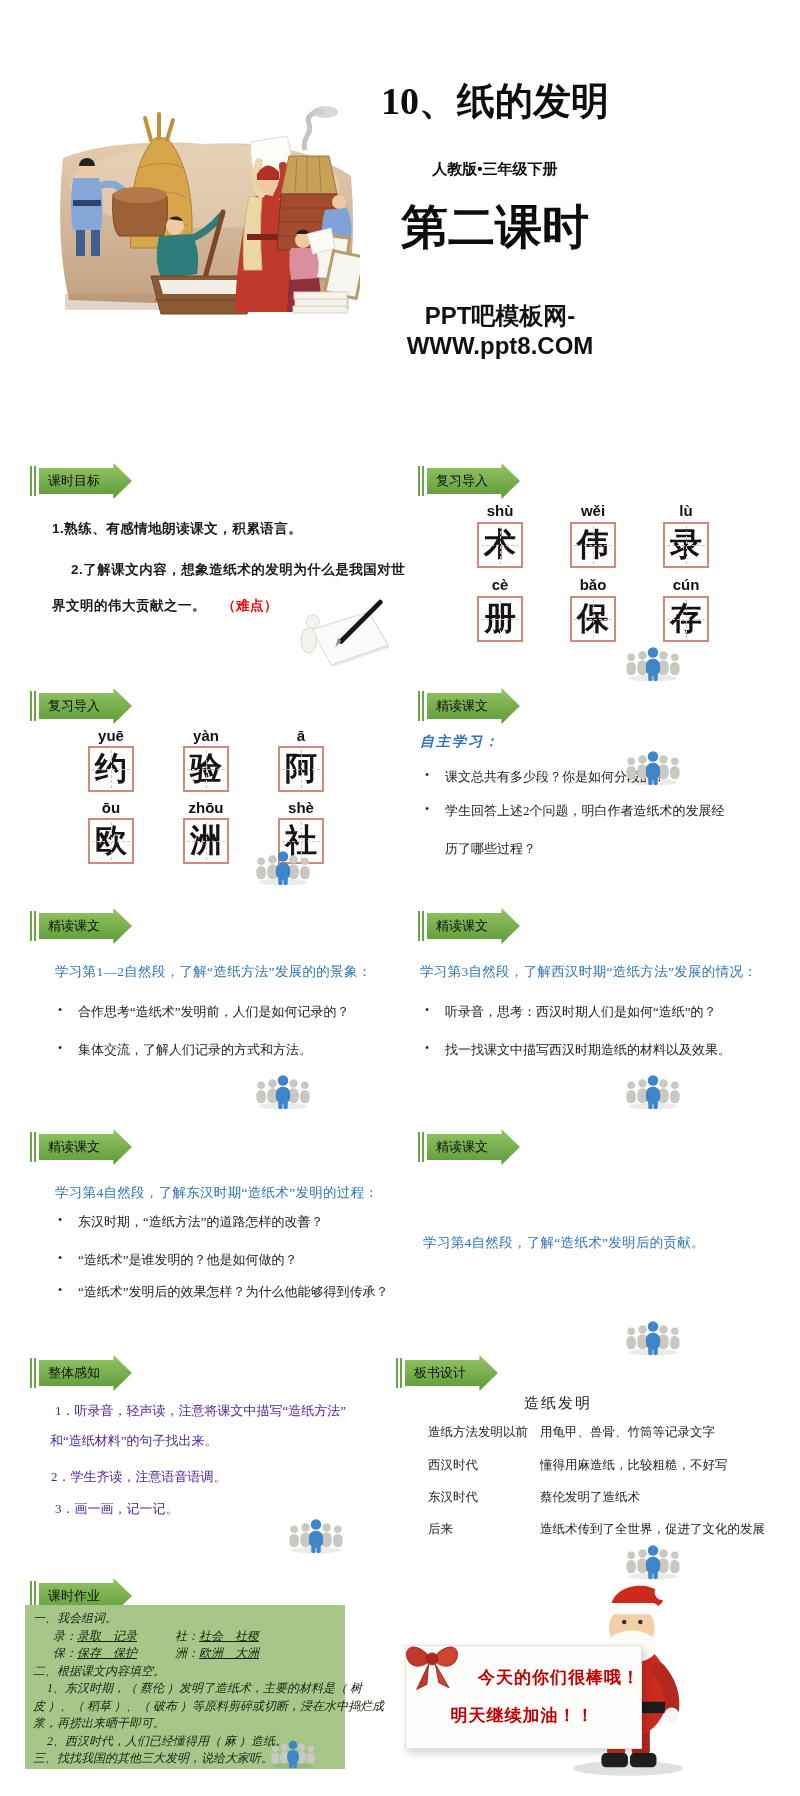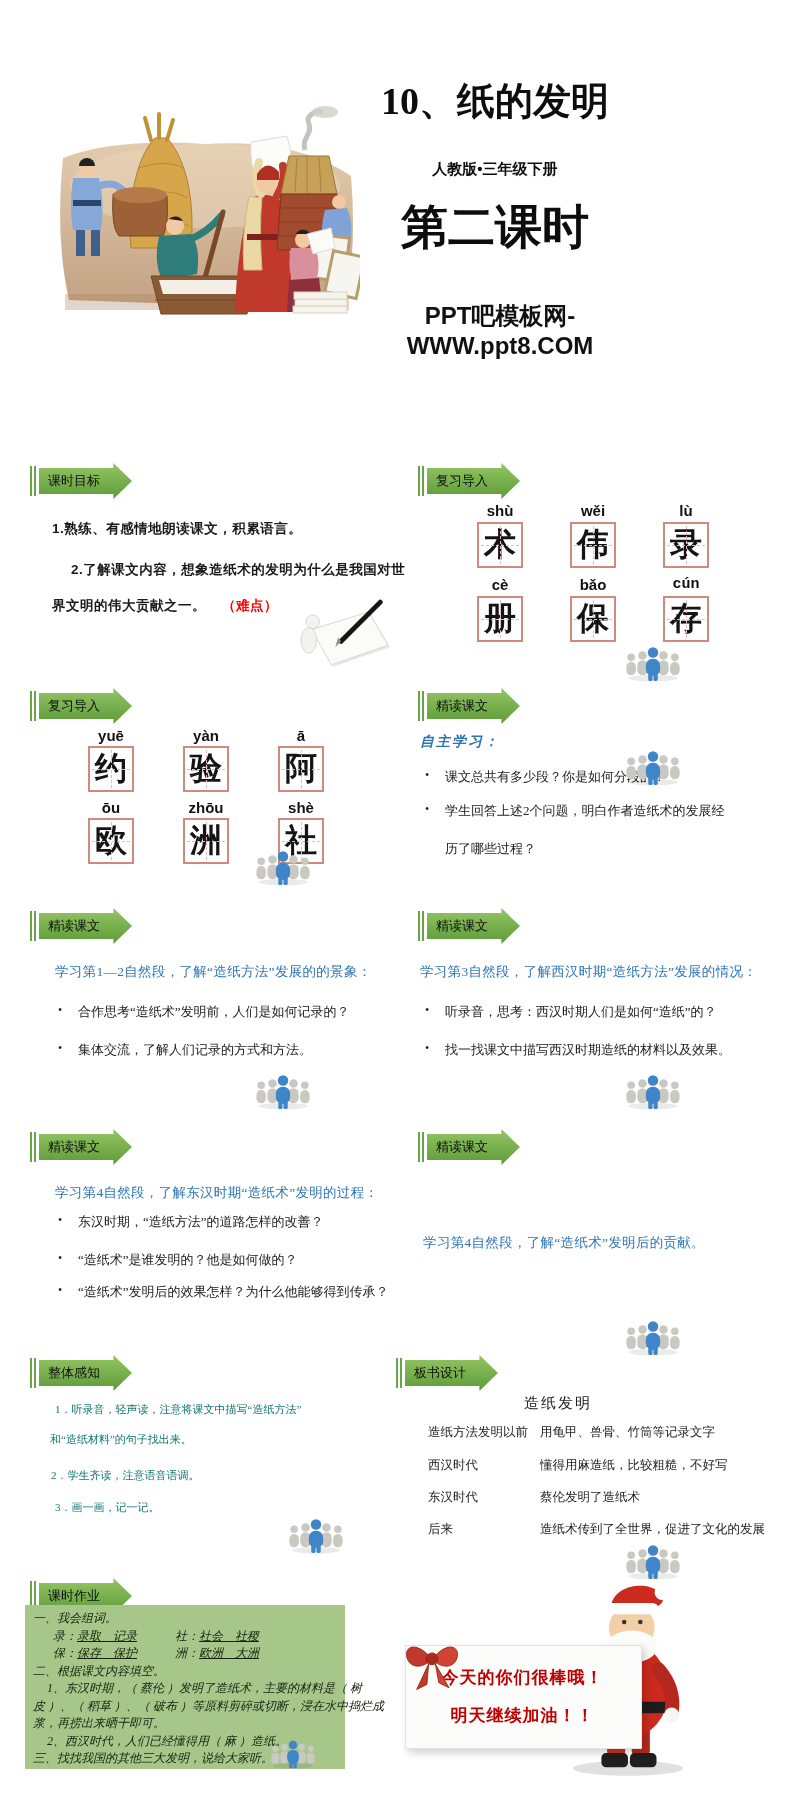--- a/index.html
+++ b/index.html
@@ -32,21 +32,21 @@
     font-weight:700;font-size:32px;color:#141414;}
   .hz::before{content:"";position:absolute;left:2px;right:2px;top:50%;border-top:1px dashed #e6bcb2;}
   .hz::after{content:"";position:absolute;top:2px;bottom:2px;left:50%;border-left:1px dashed #e6bcb2;}
   
   .goal-line{font-weight:700;font-size:13.5px;color:#1a1a1a;letter-spacing:.5px;}
   .note-red{color:#ff0000;font-weight:700;margin-left:16px;}
   .blue-head{font-family:"Liberation Serif",serif;color:#2e74b5;font-size:13.5px;letter-spacing:.3px;}
   .blue-lead{font-family:"Liberation Serif",serif;color:#2e74b5;font-weight:700;font-size:14px;letter-spacing:2px;}
   .bullet{position:absolute;font-family:"Liberation Serif",serif;font-size:13px;color:#222;}
   .bullet .dot{position:absolute;left:-20px;top:0;font-size:12px;}
-  .body-line{font-family:"Liberation Serif",serif;font-size:11px;color:#0f766e;}
+  .body-line{font-family:"Liberation Serif",serif;font-size:13px;color:#4c1d95;}
   .board-term,.board-desc{font-family:"Liberation Serif",serif;font-size:12.5px;color:#222;white-space:nowrap;}
   .board-title{font-family:"Liberation Serif",serif;font-size:15px;color:#222;letter-spacing:2px;}
   
   .hw-box{left:25px;top:1605px;width:320px;height:164px;background:#a6c789;
     box-sizing:border-box;padding:5px 8px;}
   .hw-line{font-family:"Liberation Serif",serif;font-style:italic;font-size:12px;
     line-height:17.5px;color:#17230f;white-space:nowrap;}
   .hw-ans{text-decoration:underline;}
   .hw-col2{display:inline-block;margin-left:38px;}
   
@@ -230,21 +230,21 @@
     <span class="arrow">复习导入</span>
   </div>
   <div class="py" style="left:477px;top:502px;">shù</div>
   <div class="py" style="left:570px;top:502px;">wěi</div>
   <div class="py" style="left:663px;top:502px;">lù</div>
   <div class="hz" style="left:477px;top:522px;">术</div>
   <div class="hz" style="left:570px;top:522px;">伟</div>
   <div class="hz" style="left:663px;top:522px;">录</div>
   <div class="py" style="left:477px;top:576px;">cè</div>
   <div class="py" style="left:570px;top:576px;">bǎo</div>
-  <div class="py" style="left:663px;top:576px;font-family:Liberation Mono, monospace;">cún</div>
+  <div class="py" style="left:663px;top:576px;">cún</div>
   <div class="hz" style="left:477px;top:596px;">册</div>
   <div class="hz" style="left:570px;top:596px;">保</div>
   <div class="hz" style="left:663px;top:596px;">存</div>
   <svg class="team" style="left:622px;top:644px;">
       <use href="#team"></use>
     </svg>
 </div>
 
 <div>
   <div class="tab" style="left:30px;top:687px;">
@@ -413,18 +413,18 @@
   <svg class="team team-small" style="left:268px;top:1738px;">
       <use href="#team"></use>
     </svg>
 </div>
 
 <div>
   <svg class="abs" style="left:552px;top:1578px;" width="152" height="200">
       <use href="#santa"></use>
     </svg>
   <div class="abs sign"></div>
-  <div class="sign-line" style="left:405px;top:1666px;">今天的你们很棒哦！</div>
+  <div class="sign-line" style="left:405px;top:1666px;text-align:right;">今天的你们很棒哦！</div>
   <div class="sign-line" style="left:405px;top:1704px;">明天继续加油！！</div>
   <svg class="abs" style="left:398px;top:1630px;" width="68" height="68">
       <use href="#bow"></use>
     </svg>
 </div>
 
 </body></html>

